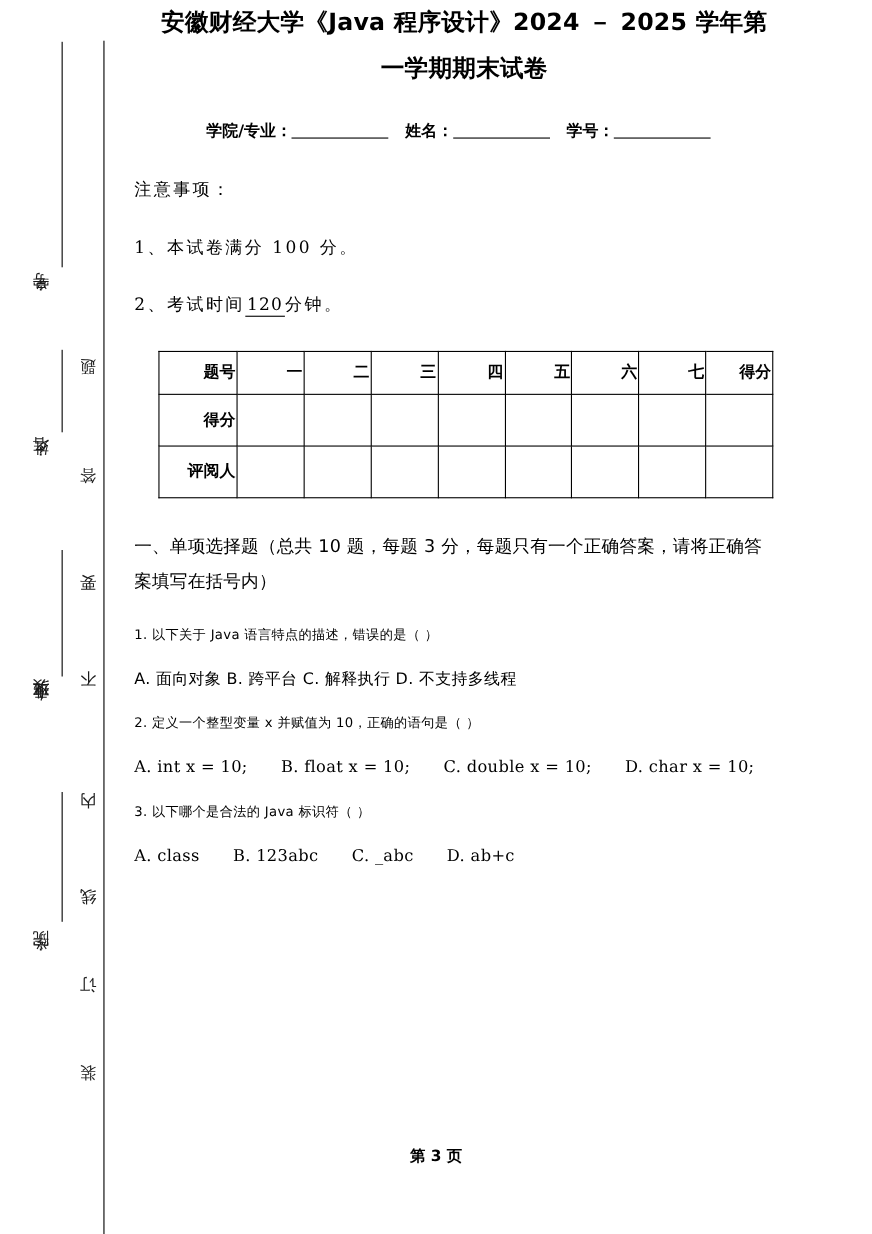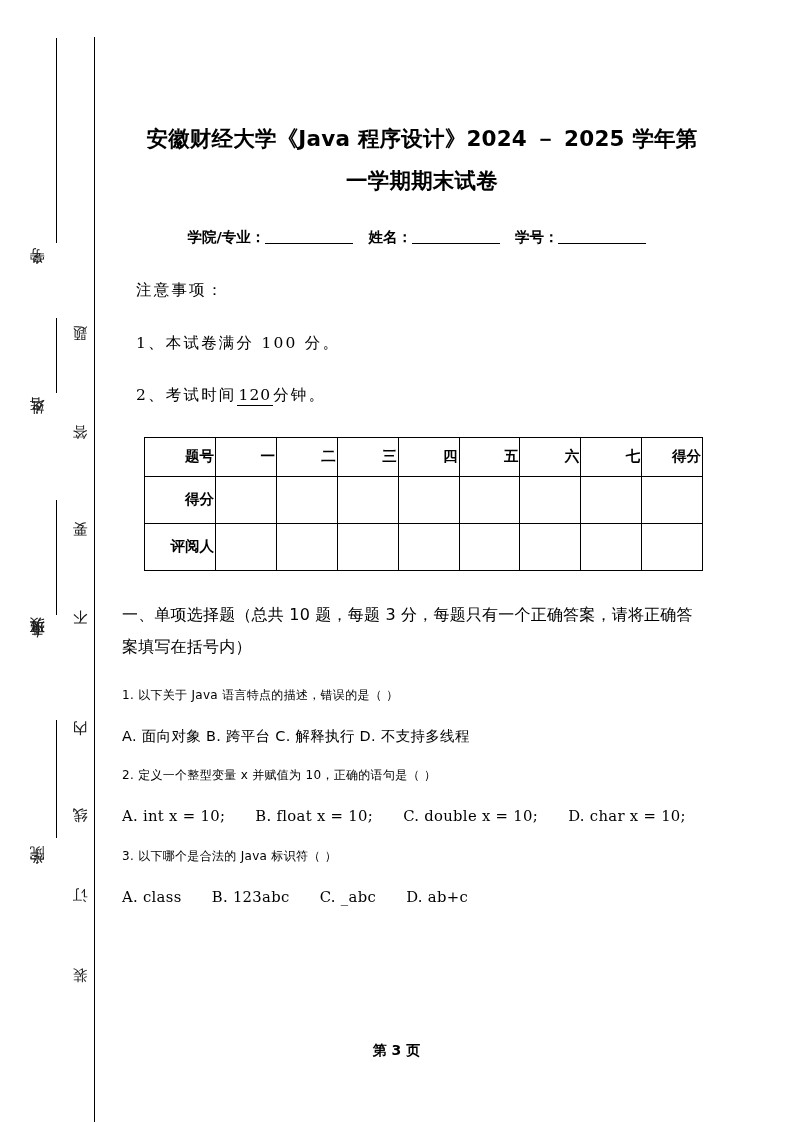--- a/index.html
+++ b/index.html
@@ -63,21 +63,20 @@
   
   #content {
     position: absolute;
     left: 122px;
     top: 0;
     width: 600px;
   }
 
   #exam-title {
     margin: 0;
-    padding-top: 118px;
     font-family: "DejaVu Sans", "Liberation Sans", sans-serif;
     font-weight: bold;
     font-size: 21.5px;
     line-height: 42px;
     text-align: center;
     letter-spacing: 0.2px;
   }
   #exam-title .tline2 { display: block; text-align: center; }
 
   #form-fields {
@@ -90,21 +89,21 @@
   }
   #form-fields .field { margin-right: 10px; }
   #form-fields .blank {
     display: inline-block;
     width: 88px;
     border-bottom: 1.4px solid #000;
     vertical-align: -2px;
   }
 
   .note-line {
-    margin: 14px;
+    margin: 0;
     font-size: 15.5px;
     letter-spacing: 2.2px;
     line-height: 1;
   }
   #notes-title { margin-top: 36px; }
   #note-1 { margin-top: 37px; }
   #note-2 { margin-top: 37px; }
   .uline {
     border-bottom: 1.1px solid #000;
     padding: 0 2px 1px 2px;

